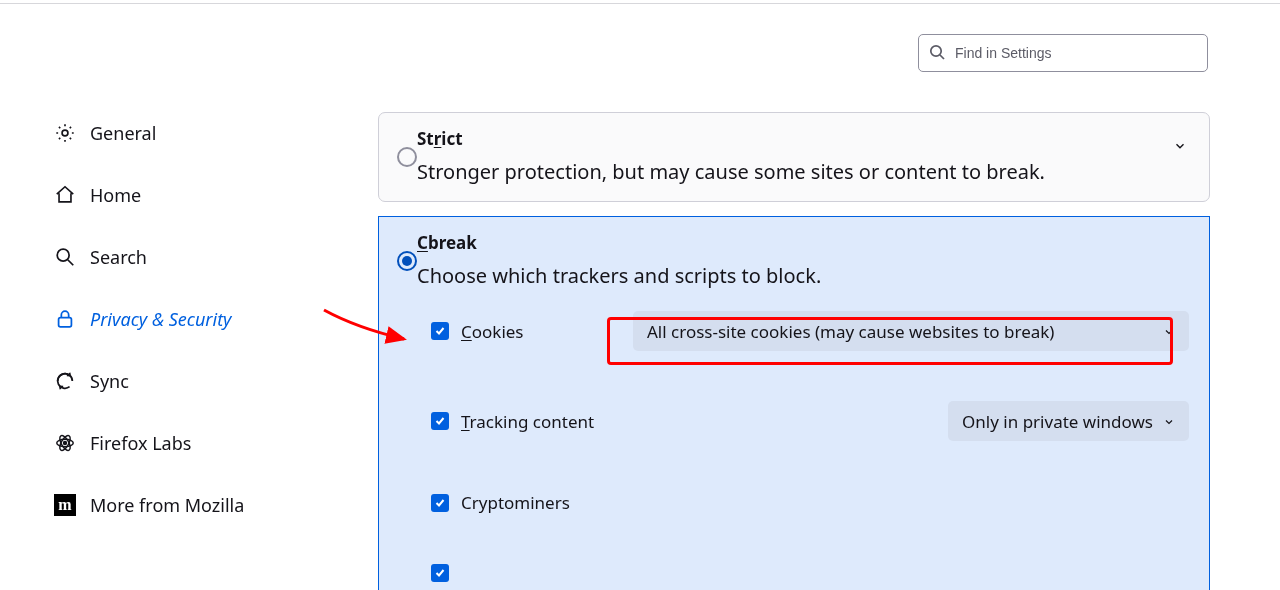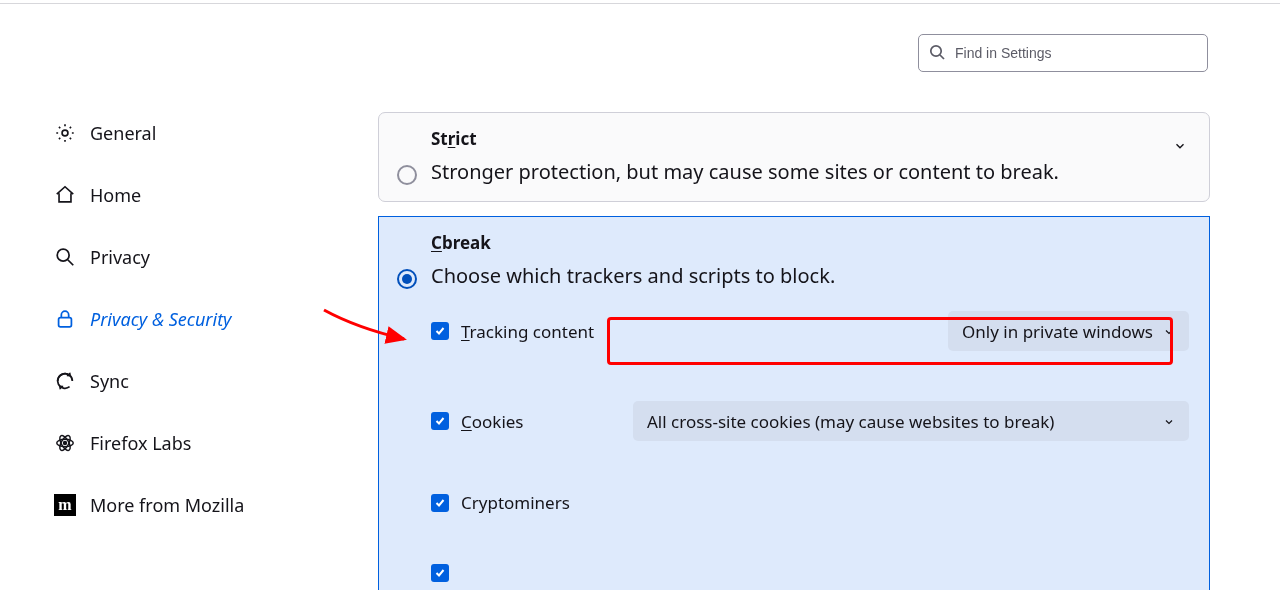--- a/index.html
+++ b/index.html
@@ -113,21 +113,21 @@
     position: relative;
   }
   .card.selected .radio::after {
     content:"";
     position: absolute;
     left: 3px; top: 3px;
     width: 10px; height: 10px;
     background: #0250bb;
     border-radius: 50%;
   }
-  .card-row { display: flex; gap: 14px; align-items: flex-end; }
+  .card-row { display: flex; align-items: center; }
   .card-title { font-weight: 700; font-size: 17px; }
   .card-title .ul { text-decoration: underline; text-underline-offset: 2px; }
   .card-sub { color: #15141a; font-size: 20px; margin-top: 8px; }
   .expand-chevron {
     position: absolute;
     right: 22px; top: 22px;
   }
   .custom-card {
     margin-top: 14px;
     padding-bottom: 40px;
@@ -221,21 +221,21 @@
       <span class="label">Home</span>
     </div>
     <div class="sidebar-gap"></div>
     <div class="sidebar-item">
       <span class="ico">
         <svg width="22" height="22" viewBox="0 0 24 24" fill="none" stroke="#15141a" stroke-width="1.9">
           <circle cx="10" cy="10" r="6.5"></circle>
           <line x1="15" y1="15" x2="21" y2="21"></line>
         </svg>
       </span>
-      <span class="label">Privacy</span>
+      <span class="label">Search</span>
     </div>
     <div class="sidebar-gap"></div>
     <div class="sidebar-item active">
       <span class="ico">
         <svg width="22" height="22" viewBox="0 0 24 24" fill="none" stroke="#0060df" stroke-width="1.9">
           <rect x="5" y="10.5" width="14" height="10" rx="2"></rect>
           <path d="M8 10.5V7.5a4 4 0 0 1 8 0v3"></path>
         </svg>
       </span>
       <span class="label">Privacy &amp; Security</span>
@@ -303,57 +303,57 @@
 
       <div class="option-list">
 
         <div class="option-row">
           <span class="cbx">
             <svg width="12" height="12" viewBox="0 0 24 24" fill="none" stroke="#fff" stroke-width="4">
                 <path d="m5 12 5 5 9-11"></path>
               </svg>
           </span>
           <span class="opt-label">
+            <span class="ul">C</span><span>ookies</span>
+          </span>
+          <div class="dropdown full">
+            <span>All cross-site cookies (may cause websites to break)</span>
+            <span>
+              <svg width="12" height="12" viewBox="0 0 24 24" fill="none" stroke="#15141a" stroke-width="2.4">
+                  <path d="m6 9 6 6 6-6"></path>
+                </svg>
+            </span>
+          </div>
+        </div>
+
+        <div class="option-row">
+          <span class="cbx">
+            <svg width="12" height="12" viewBox="0 0 24 24" fill="none" stroke="#fff" stroke-width="4">
+                <path d="m5 12 5 5 9-11"></path>
+              </svg>
+          </span>
+          <span class="opt-label">
             <span class="ul">T</span><span>racking content</span>
           </span>
           <div class="dropdown">
             <span>Only in private windows</span>
             <span>
               <svg width="12" height="12" viewBox="0 0 24 24" fill="none" stroke="#15141a" stroke-width="2.4">
                   <path d="m6 9 6 6 6-6"></path>
                 </svg>
             </span>
           </div>
         </div>
 
         <div class="option-row">
           <span class="cbx">
             <svg width="12" height="12" viewBox="0 0 24 24" fill="none" stroke="#fff" stroke-width="4">
                 <path d="m5 12 5 5 9-11"></path>
               </svg>
           </span>
-          <span class="opt-label">
-            <span class="ul">C</span><span>ookies</span>
-          </span>
-          <div class="dropdown full">
-            <span>All cross-site cookies (may cause websites to break)</span>
-            <span>
-              <svg width="12" height="12" viewBox="0 0 24 24" fill="none" stroke="#15141a" stroke-width="2.4">
-                  <path d="m6 9 6 6 6-6"></path>
-                </svg>
-            </span>
-          </div>
-        </div>
-
-        <div class="option-row">
-          <span class="cbx">
-            <svg width="12" height="12" viewBox="0 0 24 24" fill="none" stroke="#fff" stroke-width="4">
-                <path d="m5 12 5 5 9-11"></path>
-              </svg>
-          </span>
           <span class="opt-label">Cryptominers</span>
         </div>
 
         <div class="option-row">
           <span class="cbx">
             <svg width="12" height="12" viewBox="0 0 24 24" fill="none" stroke="#fff" stroke-width="4">
                 <path d="m5 12 5 5 9-11"></path>
               </svg>
           </span>
         </div>

